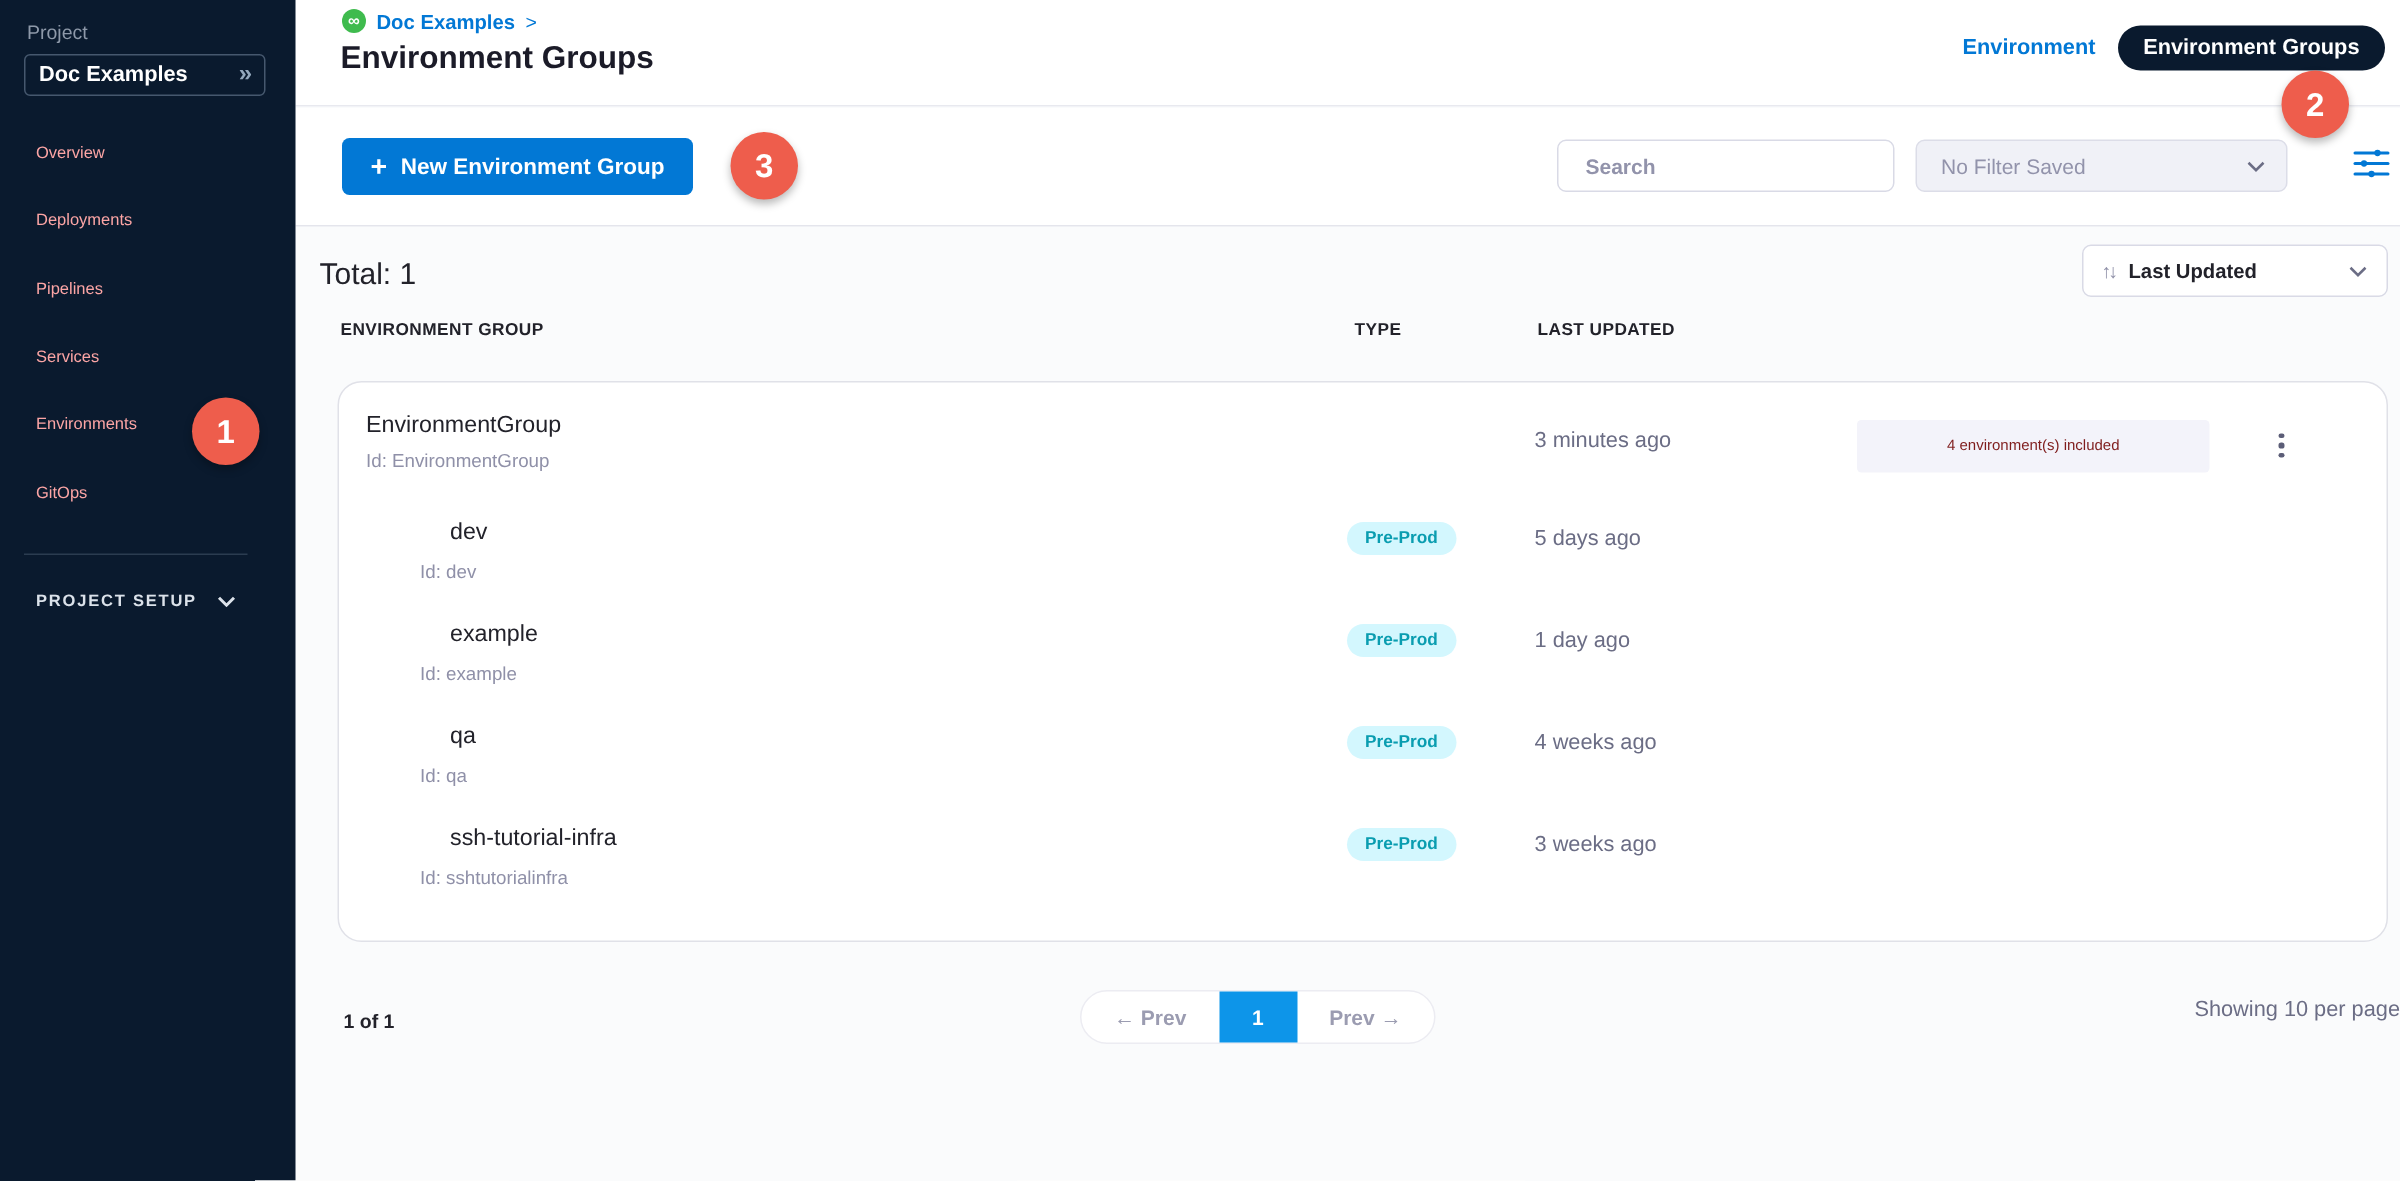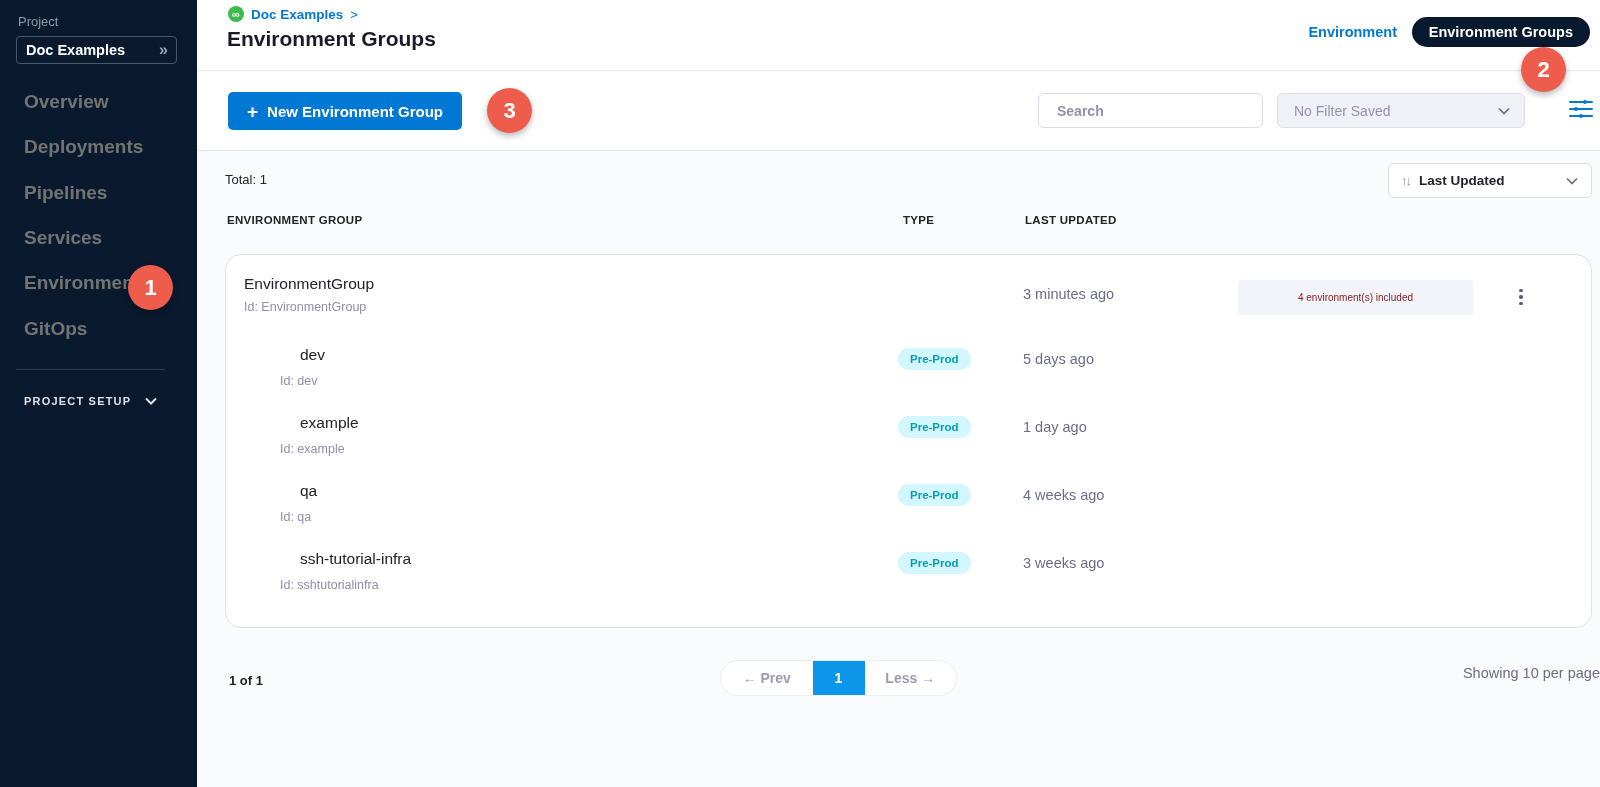--- a/index.html
+++ b/index.html
@@ -7,21 +7,21 @@
   body { font-family:"Liberation Sans","DejaVu Sans",sans-serif; background:#fff; position:relative; }
   .app { position:relative; width:1600px; height:787px; background:#fafbfc; }
 
   
   .sidebar { position:absolute; left:0; top:0; width:197px; height:787px; background:#0a1a2e; z-index:5; }
   .project-label { position:absolute; left:18px; top:14px; font-size:13px; color:#8e99a9; }
   .project-selector { position:absolute; left:16px; top:36px; width:161px; height:28px; border:1px solid #46586e;
     border-radius:4px; display:flex; align-items:center; padding:0 8px 0 9px; cursor:pointer; }
   .project-selector .pname { color:#fff; font-size:14.5px; font-weight:700; flex:1; white-space:nowrap; }
   .dbl-chevron { color:#93a7bc; font-size:16px; font-weight:700; line-height:1; }
-  .nav-item { position:absolute; left:24px; height:20px; font-size:19px; color:#737373; font-weight:700;
+  .nav-item { position:absolute; left:24px; height:20px; font-size:11px; color:#fca5a5; font-weight:400;
     line-height:20px; cursor:pointer; white-space:nowrap; }
   .nav-divider { position:absolute; left:16px; top:369px; width:149px; height:1px; background:#2b3c50; }
   .project-setup { position:absolute; left:24px; top:395px; display:flex; align-items:center; gap:14px;
     color:#dbe2ea; font-size:11px; font-weight:700; letter-spacing:1.2px; cursor:pointer; }
   .project-setup svg { stroke:#dbe2ea; }
 
   
   .main { position:absolute; left:197px; top:0; width:1403px; height:787px; }
   .header-band { position:absolute; left:0; top:0; width:1403px; height:71px; background:#fff; border-bottom:1px solid #e8e9ef; }
   .breadcrumb { position:absolute; left:31px; top:6px; display:flex; align-items:center; gap:7px; }
@@ -42,21 +42,21 @@
   .search-box { position:absolute; left:841px; top:21px; width:225px; height:35px; background:#fff;
     border:1px solid #d9dae6; border-radius:6px; display:flex; align-items:center; padding:0 10px; gap:8px; }
   .search-box input { border:none; outline:none; flex:1; font-size:14px; color:#22222a; font-family:inherit; background:transparent;font-weight:bold; }
   .search-box input::placeholder { color:#9293ab; }
   .filter-dd { position:absolute; left:1080px; top:21px; width:248px; height:35px; background:#f0f1f7;
     border:1px solid #dcdde8; border-radius:6px; display:flex; align-items:center; padding:0 14px 0 16px; cursor:pointer; }
   .filter-dd .lbl { flex:1; font-size:14px; color:#9293ab; }
   .sliders-btn { position:absolute; left:1370px; top:26px; width:28px; height:24px; cursor:pointer; background:none; border:none; }
 
   .body-area { position:absolute; left:0; top:152px; width:1403px; height:635px; background:#fafbfc; }
-  .total-label { position:absolute; left:28px; top:20px; font-size:13px; color:#22222a; }
+  .total-label { position:absolute; left:16px; top:20px; font-size:20px; color:#22222a; }
   .sort-dd { position:absolute; left:1191px; top:11px; width:204px; height:35px; background:#fff; border:1px solid #d9dae6;
     border-radius:6px; display:flex; align-items:center; padding:0 13px 0 12px; gap:9px; cursor:pointer; }
   .sort-arrows { color:#8f90a8; font-size:13px; letter-spacing:-2px; }
   .sort-dd .lbl { flex:1; font-size:13.5px; font-weight:600; color:#22222a; }
 
   .col-headers { position:absolute; left:0; top:62px; width:1403px; height:18px; }
   .col-h { position:absolute; font-size:11.5px; font-weight:700; color:#22222a; letter-spacing:.3px; }
   .col-h.c1 { left:30px; } .col-h.c2 { left:706px; } .col-h.c3 { left:828px; }
 
   .card { position:absolute; left:28px; top:102px; width:1367px; height:374px; background:#fff;
@@ -223,21 +223,21 @@
           <span class="badge-preprod">Pre-Prod</span>
           <div class="g-time">3 weeks ago</div>
         </div>
 
       </div>
 
       <div class="page-info">1 of 1</div>
       <div class="pager">
         <span class="prev">← Prev</span>
         <span class="cur">1</span>
-        <span class="next">Less →</span>
+        <span class="next">Prev →</span>
       </div>
       <div class="per-page">Showing 10 per page</div>
     </div>
 
   </main>
 
   <div class="ann ann-1">1</div>
   <div class="ann ann-2">2</div>
   <div class="ann ann-3">3</div>
 

